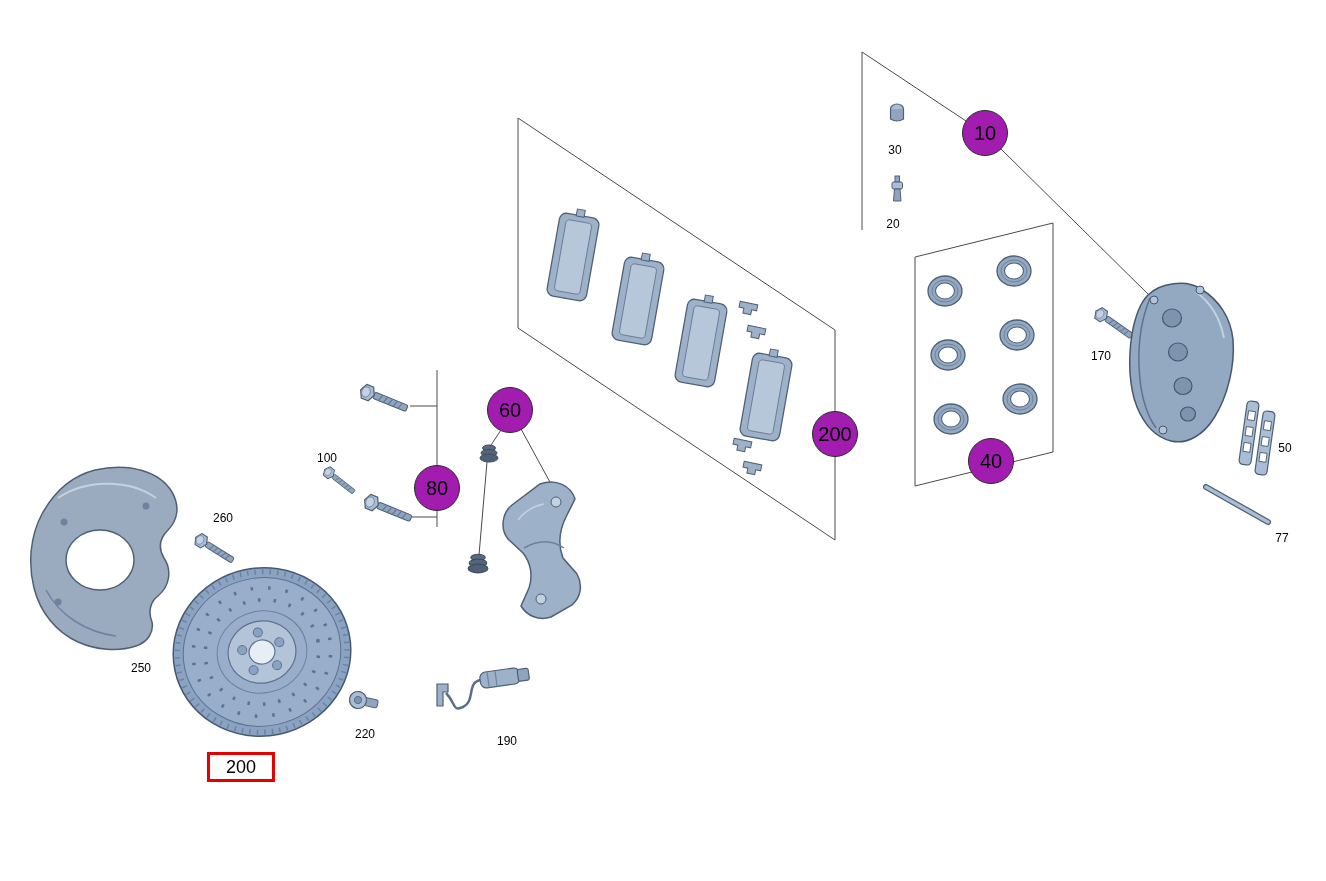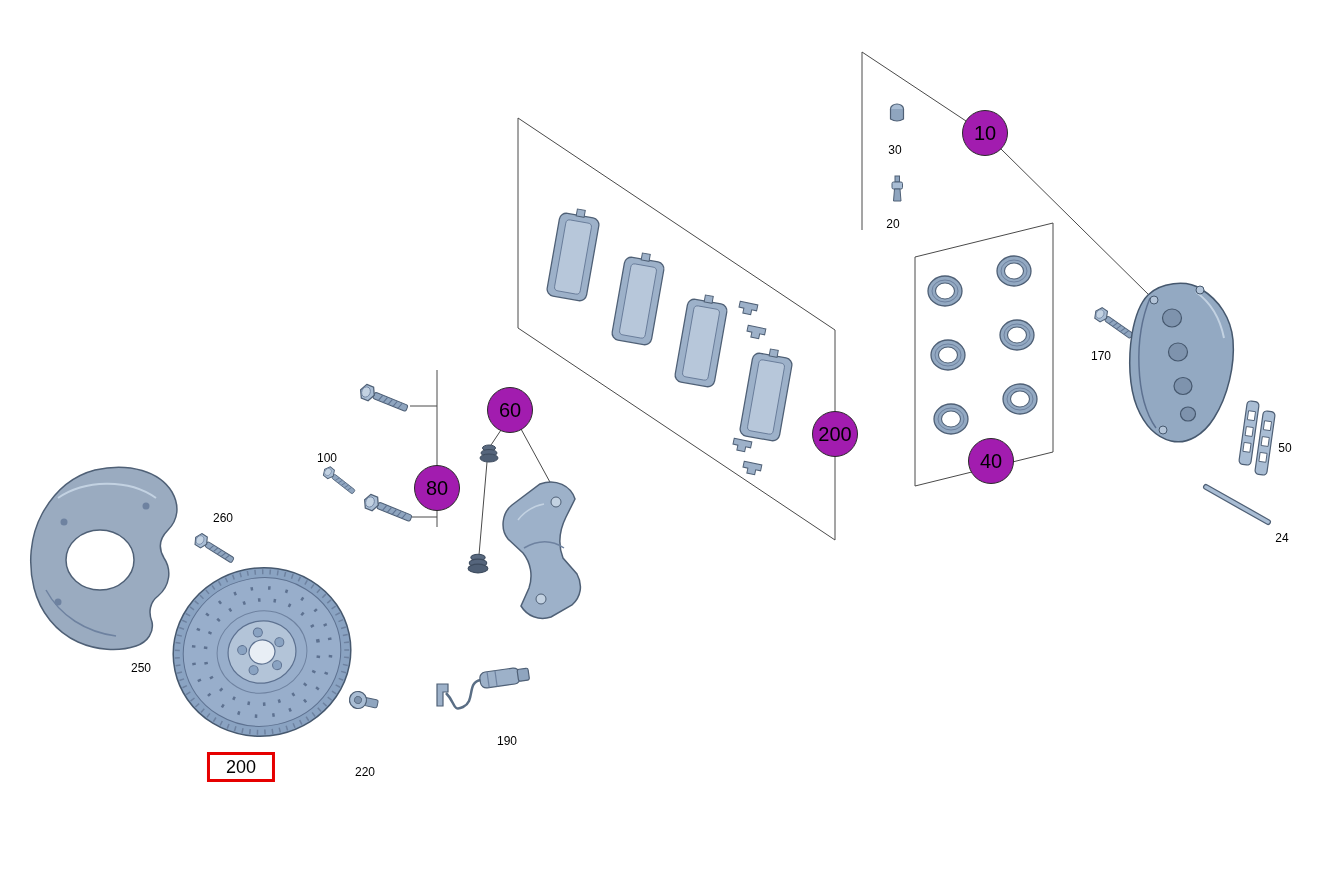--- a/index.html
+++ b/index.html
@@ -213,26 +213,26 @@
     <g>
       <line x1="1206" y1="487" x2="1268" y2="522" stroke="#4f6076" stroke-width="6" stroke-linecap="round"></line>
       <line x1="1206" y1="487" x2="1268" y2="522" stroke="#a9bdd4" stroke-width="3.5" stroke-linecap="round"></line>
     </g>
   </svg>
 
   <div class="callout circle" style="left:985px;  top:133px;">10</div>
   <div class="callout" style="left:893px;  top:224px;">20</div>
   <div class="callout" style="left:895px;  top:150px;">30</div>
   <div class="callout circle" style="left:991px;  top:461px;">40</div>
-  <div class="callout" style="left:1282px; top:538px;">24</div>
+  <div class="callout" style="left:1282px; top:538px;">77</div>
   <div class="callout" style="left:1285px; top:448px;">50</div>
   <div class="callout circle" style="left:510px;  top:410px;">60</div>
   <div class="callout circle" style="left:437px;  top:488px;">80</div>
   <div class="callout" style="left:327px;  top:458px;">100</div>
   <div class="callout" style="left:1101px; top:356px;">170</div>
   <div class="callout circle" style="left:835px;  top:434px;">200</div>
   <div class="callout" style="left:507px;  top:707px;margin-top:34px;">190</div>
   <div class="callout red-box" style="left:241px;  top:767px;">200</div>
-  <div class="callout" style="left:365px;  top:734px;margin-top:38px;">220</div>
+  <div class="callout" style="left:365px;  top:734px;">220</div>
   <div class="callout" style="left:95px;   top:668px;margin-left:46px;">250</div>
   <div class="callout" style="left:223px;  top:518px;">260</div>
 
 </div>
 
 </body></html>

